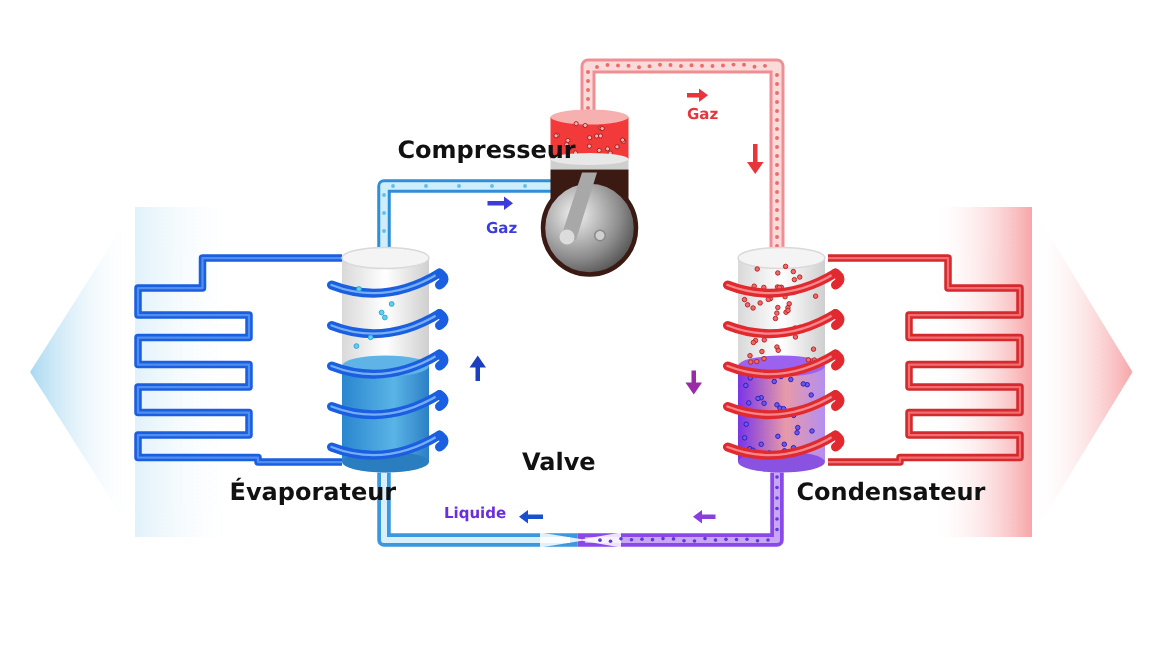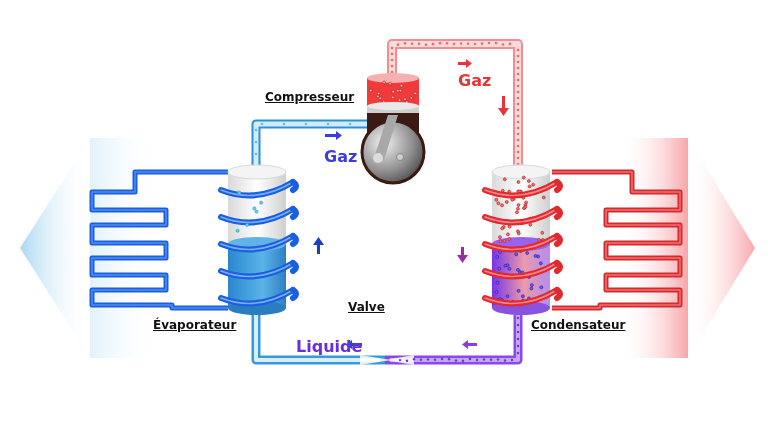--- a/index.html
+++ b/index.html
@@ -1,20 +1,20 @@
 <!DOCTYPE html>
 <html><head>
 <meta charset="utf-8">
 <style>
   html, body { margin:0; padding:0; background:#ffffff; }
   body { width:768px; height:438px; overflow:hidden; position:relative; font-family:"DejaVu Sans", sans-serif; }
   #stage { position:absolute; left:0; top:0; width:768px; height:438px; }
   .lbl { position:absolute; font-weight:bold; white-space:nowrap; }
-  .lbl-main { color:#111111; font-size:12px;text-decoration:underline; }
-  .lbl-small { font-size:16px; }
+  .lbl-main { color:#111111; font-size:16px; }
+  .lbl-small { font-size:10px; }
 </style>
 </head>
 <body>
 
 <svg id="stage" viewBox="0 0 768 438">
   <defs>
     <linearGradient id="gLeftArrow" x1="0" x2="1" y1="0" y2="0">
       <stop offset="0" stop-color="#a9d8f1"></stop>
       <stop offset="1" stop-color="#ffffff" stop-opacity="0"></stop>
     </linearGradient>

